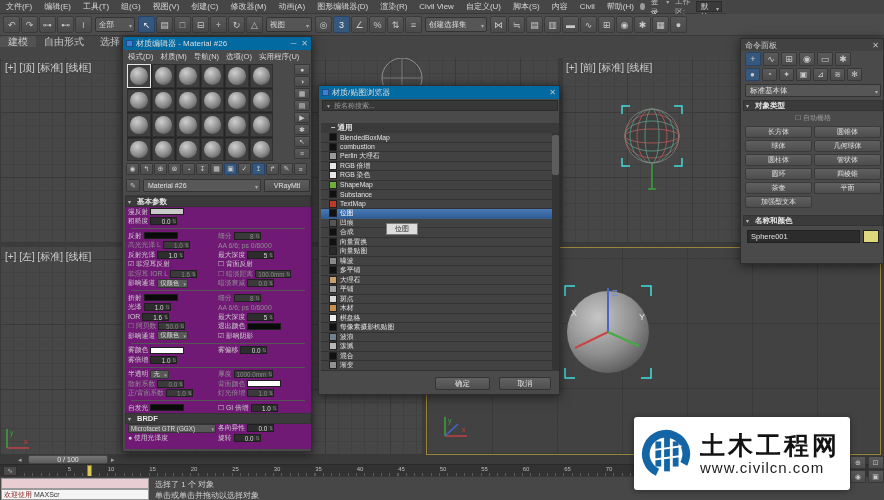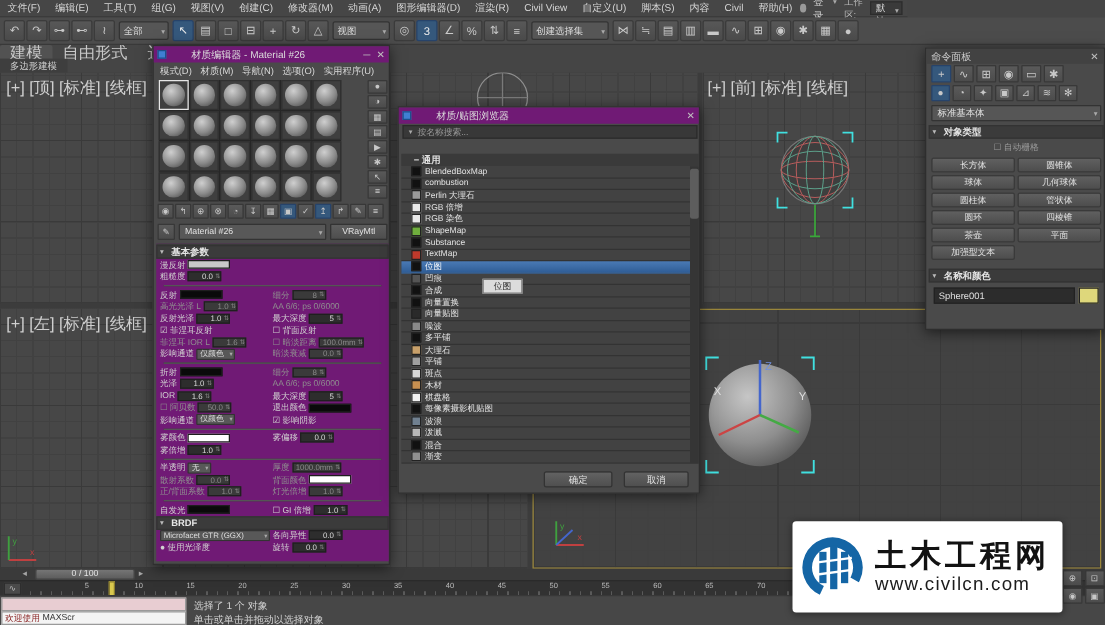--- a/index.html
+++ b/index.html
@@ -14,38 +14,38 @@
 #workspace-box::after,#login-box::after{content:"▾";font-size:6px;color:#aaa;position:absolute;right:2px;top:2px}
 #login-box{position:relative;padding:0 10px 0 2px;font-size:8px}
 
 #maintoolbar{position:absolute;left:0;top:14px;width:884px;height:22px;background:#4c4c4c;border-bottom:1px solid #393939;display:flex;align-items:center;gap:1px;padding-left:3px;z-index:12}
 .ib{width:17px;height:17px;flex:none;display:flex;align-items:center;justify-content:center;color:#c9c9c9;font-size:9px;background:linear-gradient(#585858,#4a4a4a);border:1px solid #3b3b3b;border-radius:2px}
 .ib.act{background:#35587c;border-color:#27436a;color:#eee}
 .tb-dd{height:15px;flex:none;background:#565656;border:1px solid #333;border-radius:2px;font-size:7.5px;color:#ddd;display:flex;align-items:center;padding:0 10px 0 3px;position:relative;margin:0 2px}
 .tb-dd::after{content:"▾";font-size:6px;color:#aaa;position:absolute;right:2px;top:4px}
 
 #ribbon{position:absolute;left:0;top:36px;width:884px;height:22px;background:#454545;z-index:2}
-#ribbon-tabs{display:flex;height:11px;font-size:13px}
+#ribbon-tabs{display:flex;height:11px;font-size:10px}
 .rtab{padding:0 8px;line-height:11px;color:#c8c8c8}
 .rtab.act{background:#525252;border-radius:2px 2px 0 0}
 #ribbon-sub{display:flex;height:11px;font-size:7.5px}
 .rsub{padding:0 8px;line-height:11px;background:#3e3e3e;color:#d0d0d0}
 
 #vpc{position:absolute;left:0;top:58px;width:884px;height:397px;background:#3c3c3c;z-index:1}
 .vp{position:absolute;background-color:#474747;background-image:
  repeating-linear-gradient(0deg,#3a3a3a 0 1px,transparent 1px 65px),
  repeating-linear-gradient(90deg,#3a3a3a 0 1px,transparent 1px 65px),
  repeating-linear-gradient(0deg,#414141 0 1px,transparent 1px 13px),
  repeating-linear-gradient(90deg,#414141 0 1px,transparent 1px 13px)}
 #vp-br{background-color:#424242;border:1px solid #9a863b}
-.vplab{position:absolute;top:3px;left:5px;font-size:13px;color:#cfcfcf;white-space:nowrap}
+.vplab{position:absolute;top:3px;left:5px;font-size:10px;color:#cfcfcf;white-space:nowrap}
 .vpsvg{position:absolute}
 
 .win{position:absolute;background:#4a4a4a;border:1px solid #2e2e2e;box-shadow:0 2px 10px rgba(0,0,0,.55)}
-.tbar{height:13px;background:#701a75;display:flex;align-items:center;padding:0 3px;gap:20px;font-size:8px;color:#dcdcdc}
+.tbar{height:13px;background:#0369a1;display:flex;align-items:center;padding:0 3px;gap:3px;font-size:8px;color:#dcdcdc}
 .tbar .wicon{width:7px;height:7px;background:#3f7fd2;border:1px solid #1e4f8a;flex:none}
 .wctl{margin-left:auto;display:flex;gap:5px;color:#c0c0c0;font-size:8px}
 
 #me{left:122px;top:36px;width:190px;height:416px;z-index:20}
 #me-menus{display:flex;gap:7px;font-size:7.5px;color:#d8d8d8;padding:2px 5px;height:12px}
 #sample-slots{position:absolute;left:4px;top:27px;width:146px;height:97px;background:#262626;display:grid;grid-template-columns:repeat(6,1fr);grid-template-rows:repeat(4,1fr);gap:1px}
 .slot{position:relative;background:#3f3f3f;border:1px solid #303030}
 .slot::after{content:"";position:absolute;inset:2px;border-radius:50%;background:radial-gradient(circle at 38% 32%,#cfcfcf,#8a8a8a 55%,#585858 85%)}
 .slot.act{border-color:#e6e6e6}
 #me-vtb{position:absolute;left:171px;top:27px;width:16px;display:flex;flex-direction:column;gap:1px}
@@ -197,23 +197,20 @@
       <text x="22" y="18" font-size="7" fill="#c04040">x</text>
       <text x="8" y="9" font-size="7" fill="#3fa03f">y</text>
     </svg>
   </div>
 
   <div id="ribbon">
     <div id="ribbon-tabs">
         <div class="rtab act">建模</div>
         <div class="rtab">自由形式</div>
         <div class="rtab">选择</div>
-      </div>
-    <div id="ribbon-sub">
-        <span class="rsub">多边形建模</span>
       </div>
   </div>
 
   <div id="menubar">
     <div id="menu-items" style="display:flex">
         <div class="menu-item">文件(F)</div>
         <div class="menu-item">编辑(E)</div>
         <div class="menu-item">工具(T)</div>
         <div class="menu-item">组(G)</div>
         <div class="menu-item">视图(V)</div>

